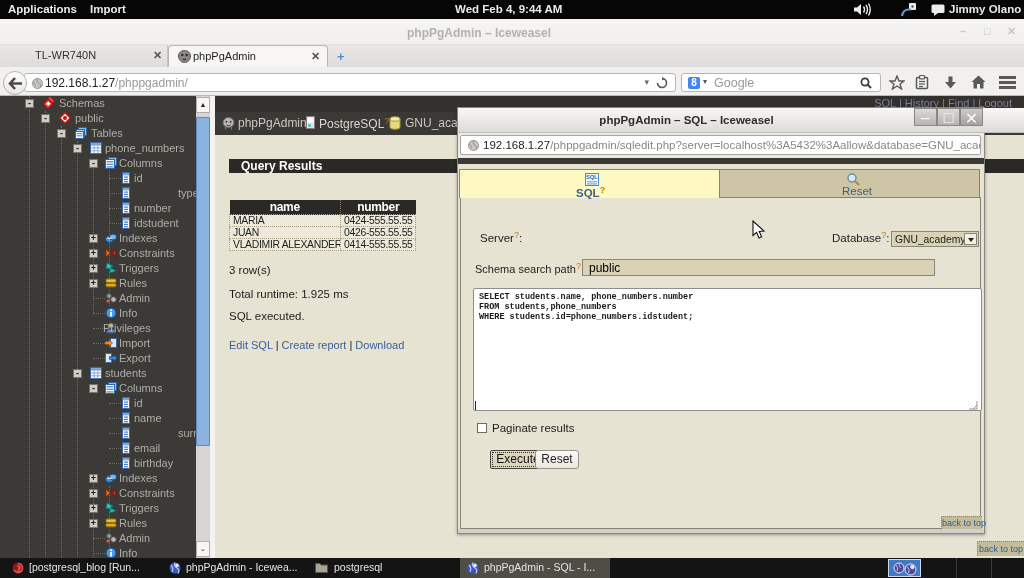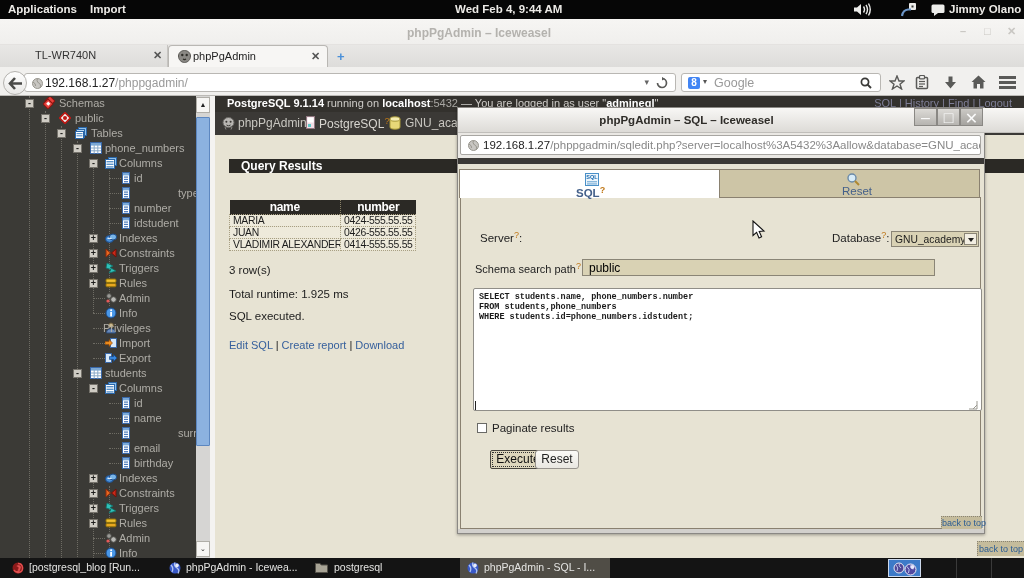--- a/index.html
+++ b/index.html
@@ -51,21 +51,21 @@
 .btt { position:absolute; background:#c5bc9c; border-top:1px dotted #8a8474; border-left:1px dotted #8a8474; color:#2a5c94; font-size:9px; text-align:center; white-space:nowrap; }
 
 
 #popup { left:457px; top:107px; width:528px; height:427px; background:#e7e3d3; border:1px solid #8a8884; box-shadow:0 1px 3px rgba(0,0,0,.35); }
 #ptitle { left:0; top:0; width:588px; height:25px; background:linear-gradient(#f8f7f5,#dddbd7); border-bottom:1px solid #c0beba; }
 #purlrow { left:0; top:25px; width:526px; height:25px; background:#eae8e4; }
 #purl { left:2px; top:2px; width:521px; height:20px; background:#fff; border:1px solid #a8a6a2; border-radius:2px; font-size:11.5px; white-space:nowrap; overflow:hidden; }
 #pdark { left:0; top:50px; width:526px; height:6px; background:#3b3936; }
 .pbtn { position:absolute; top:0; width:23px; height:18px; background:linear-gradient(#dcdad6,#b6b4b0); border:1px solid #8a8884; color:#fafafa; text-align:center; }
 #ptabs { left:1px; top:61px; width:521px; height:29px; }
-#tabsql { position:absolute; left:0; top:0; width:261px; height:29px; border:1px solid #8a8170; border-bottom:none; background:#ffffff;padding-left:36px; }
+#tabsql { position:absolute; left:0; top:0; width:261px; height:29px; border:1px solid #8a8170; border-bottom:none; background:#fef9c3;padding-left:36px; }
 #tabfind { position:absolute; left:261px; top:0; width:260px; height:29px; border:1px solid #8a8170; background:#cdc5a6; border-left:none; }
 .pclabel { position:absolute; font-size:11.5px; color:#222; }
 .sup { color:#c07818; font-size:9px; vertical-align:4px; }
 .psel { position:absolute; height:16px; background:#d9d2b4; border:1px solid #8a8576; font-size:11px; color:#1c1c1c; white-space:nowrap; }
 .selbtn { position:absolute; right:1px; top:1px; width:13px; height:12px; background:#f2eee2; border:1px solid #8a8576; }
 .selbtn:after { content:""; position:absolute; left:2.5px; top:4px; border:3.5px solid transparent; border-top:4.5px solid #222; }
 #ssp { position:absolute; left:124px; top:151px; width:353px; height:17px; background:#d9d2b4; border:1px solid #8a8576; font-size:12px; }
 #sqlbox { position:absolute; left:15px; top:180px; width:509px; height:123px; background:#fff; border:1px solid #908e88; border-radius:2px; font-family:"Liberation Mono", monospace; font-size:8.5px; font-weight:bold; color:#1a1a1a; line-height:10px; }
 #chk { position:absolute; left:19px; top:315px; width:10px; height:10px; background:#fff; border:1px solid #6a6a66; }
 #btnexec { position:absolute; left:32px; top:342px; width:56px; height:19px; background:#ddd6bc; border:1px solid #46443e; border-radius:2px; font-size:12px; color:#111; text-align:center; line-height:17px; }
@@ -479,21 +479,20 @@
 </div>
 <div id="sidescroll" class="abs">
   <div class="sbtn" style="top:1px;">▲</div>
   <div id="sthumb"></div>
   <div class="sbtn" style="top:445px;">⌄</div>
 </div>
 <div id="divider" class="abs"></div>
 
 <div id="rframe" class="abs">
   <div id="topbar1" class="abs">
-      <span style="position:absolute;left:12px;top:1px;"><b style="color:#fff;">PostgreSQL 9.1.14</b> running on <b style="color:#fff;">localhost</b><span style="color:#a8a6a2;">:5432</span> — You are logged in as user "<b style="color:#fff;">admineql</b>"</span>
   <span style="position:absolute;right:12px;top:1px;color:#7e7e96;">SQL | History | Find | Logout</span>
     </div>
   <div id="topbar2" class="abs">
 <svg style="position:absolute;left:7px;top:5px;" width="13" height="13">
         <ellipse cx="6.5" cy="5.5" rx="5.5" ry="5" fill="#b8b6b2" stroke="#6a6864"></ellipse>
         <circle cx="4.4" cy="4.8" r="1" fill="#3a3834"></circle>
         <circle cx="8.6" cy="4.8" r="1" fill="#3a3834"></circle>
         <path d="M4.5 8 Q6.5 9.6 8.5 8" stroke="#3a3834" fill="none"></path>
         <path d="M3 10 L4 12.5 M10 10 L9 12.5" stroke="#8a8884"></path>
       </svg>

